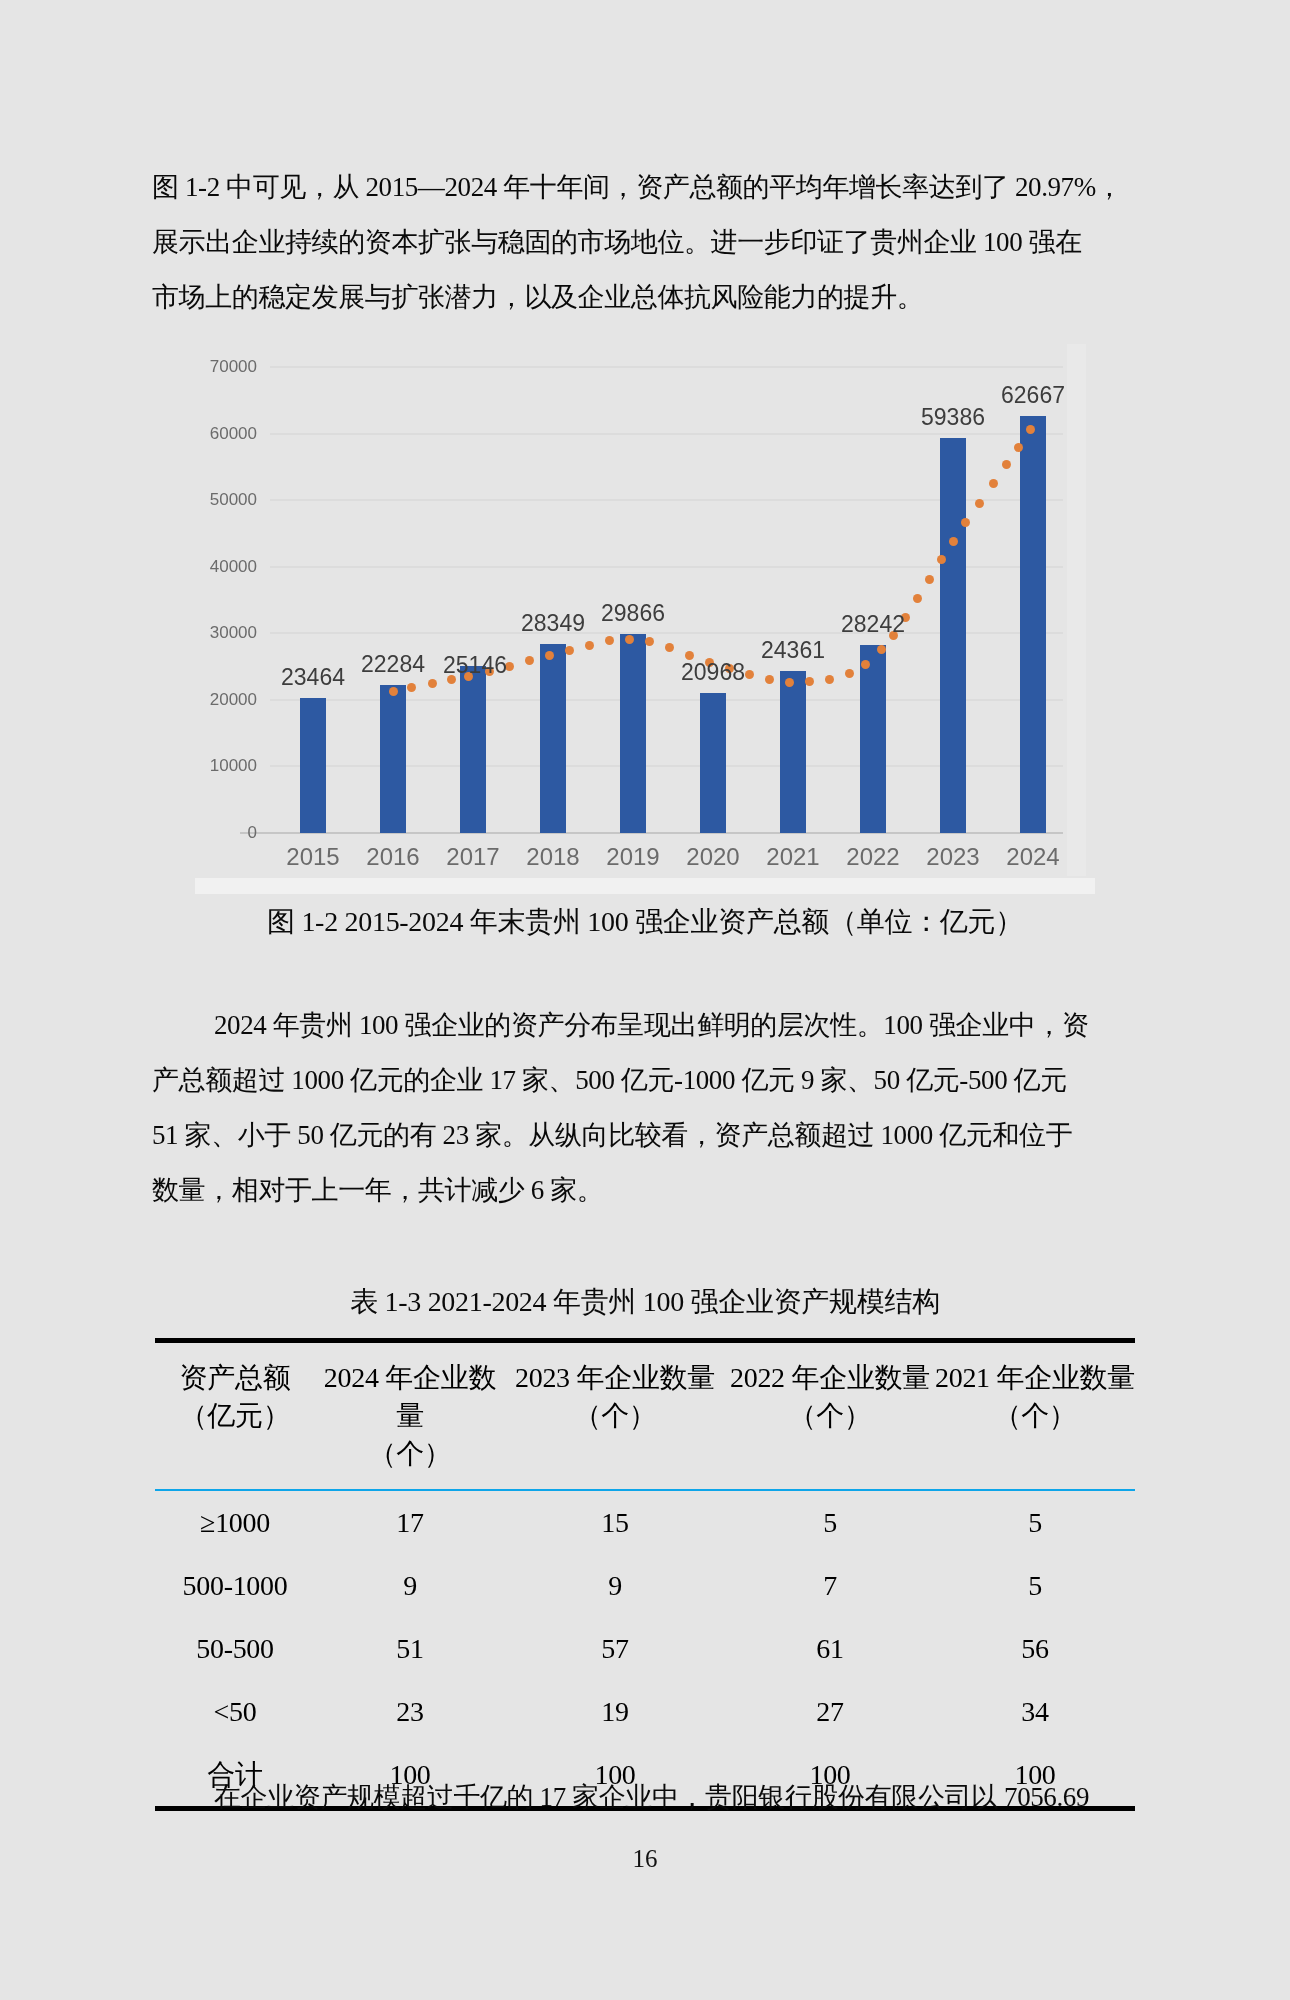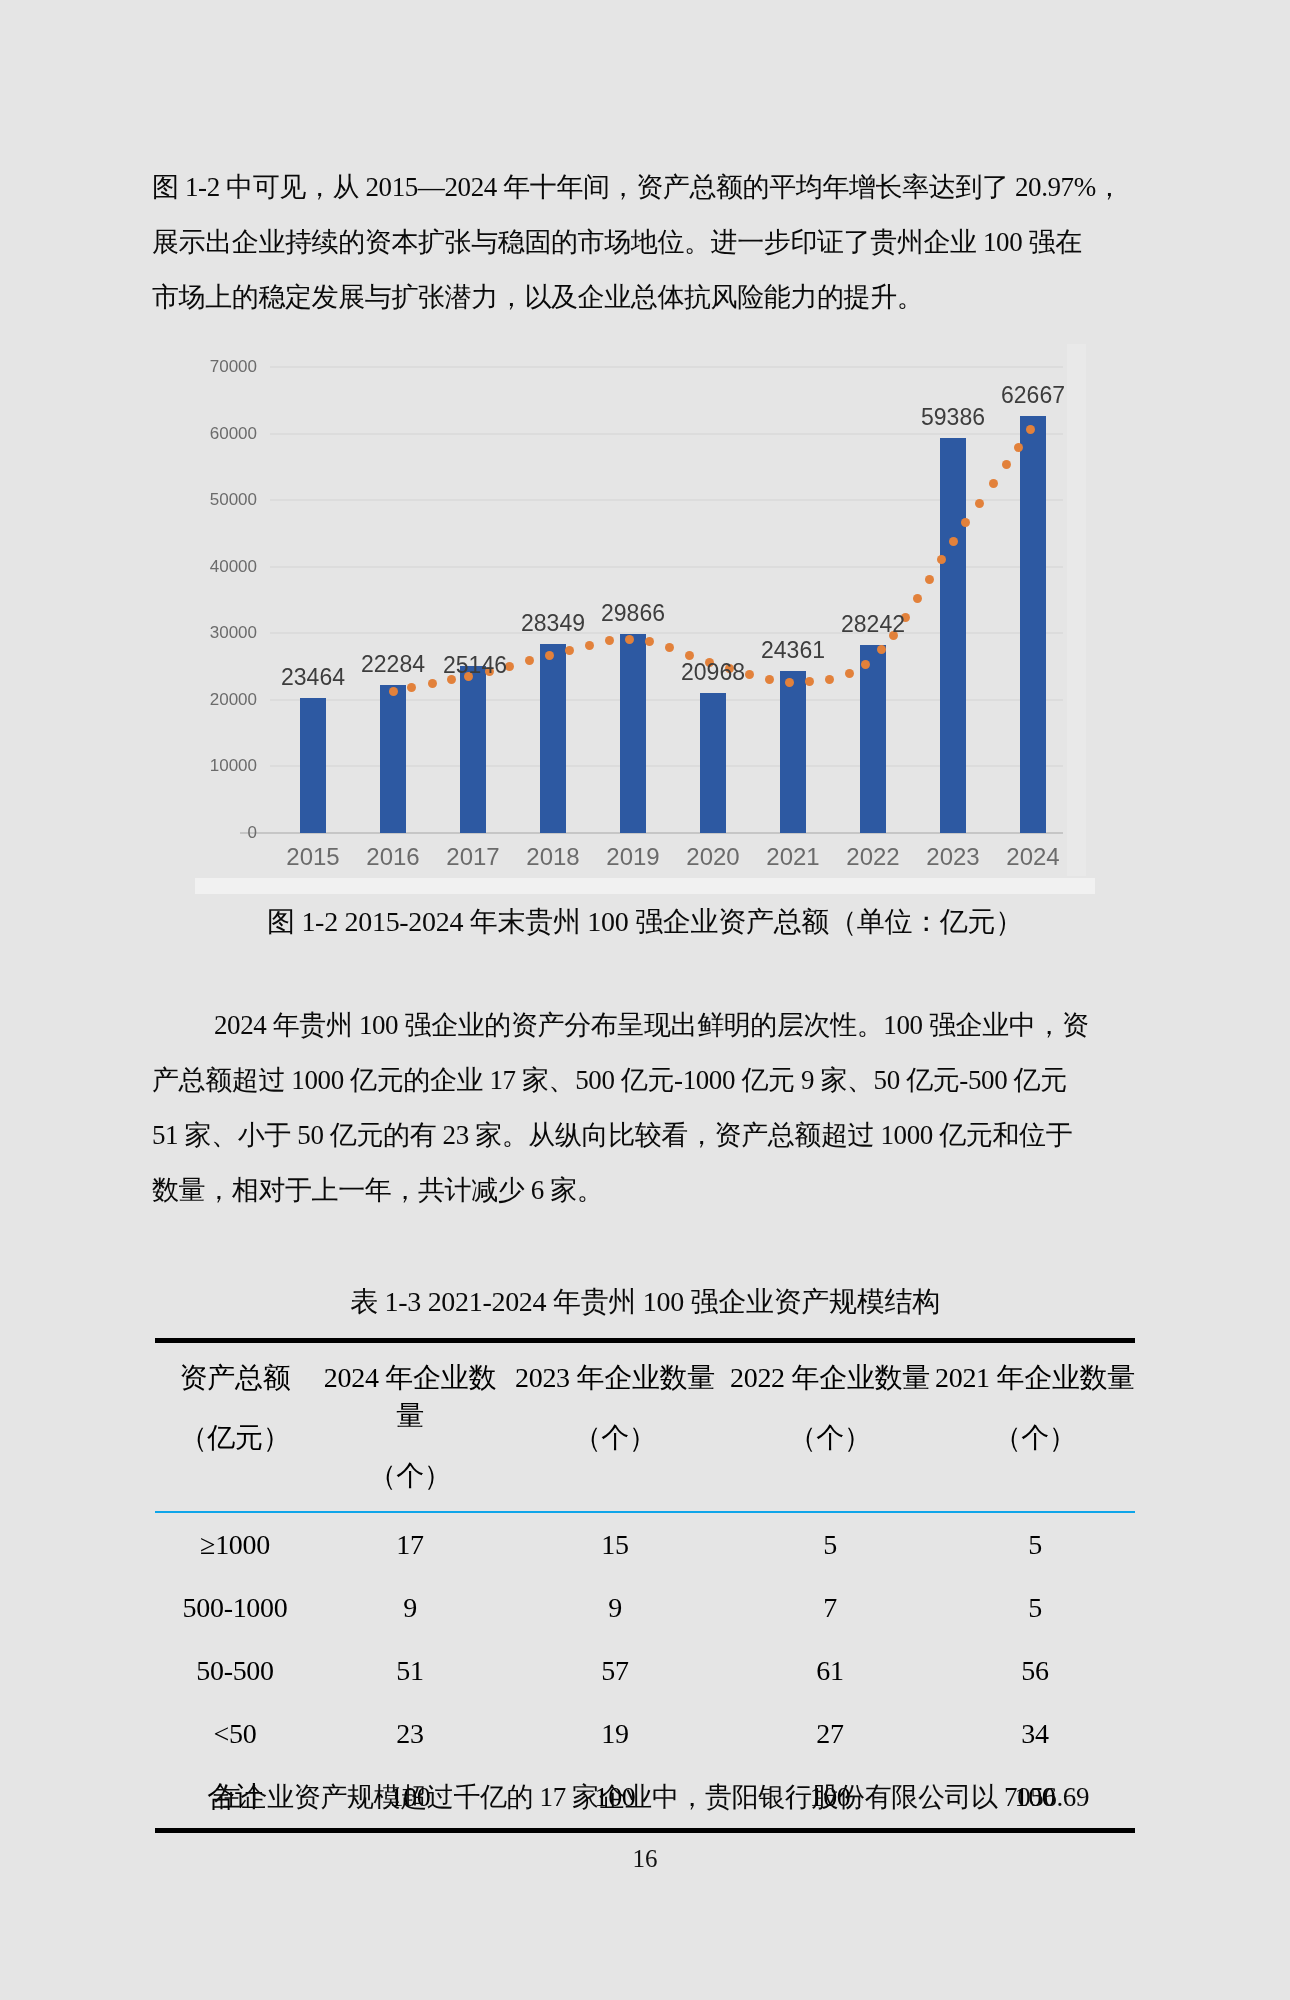--- a/index.html
+++ b/index.html
@@ -29,21 +29,21 @@
   .chart .blabel{position:absolute;width:120px;text-align:center;font-size:23px;color:#3d3d3d;}
   .chart .dot{position:absolute;width:9px;height:9px;border-radius:50%;background:#e2813b;}
   .chart .vscroll{position:absolute;background:#e9e9e9;}
   .chart .hscroll{position:absolute;background:#f1f1f1;}
 
   
   .dtable{position:absolute;left:155px;top:1338px;width:980px;border-top:5px solid #000;border-bottom:5px solid #000;font-size:28px;letter-spacing:-0.3px;}
   .thead{display:grid;grid-template-columns:160px 190px 220px 210px 200px;border-bottom:2px solid #0ea5e9;padding:10px 0 16px 0;}
   .thcell{text-align:center;}
   .thcell .l1{display:block;margin-top:6px;}
-  .thcell .l2{display:block;margin-top:22px;}
+  .thcell .l2{display:block;}
   .trow{display:grid;grid-template-columns:160px 190px 220px 210px 200px;height:63px;align-items:center;}
   .tcell{text-align:center;}
 
   .pageno{position:absolute;left:0;top:1845px;width:1290px;text-align:center;font-size:25px;color:#111;}
 </style>
 </head>
 <body>
 
 <div class="page">
 

